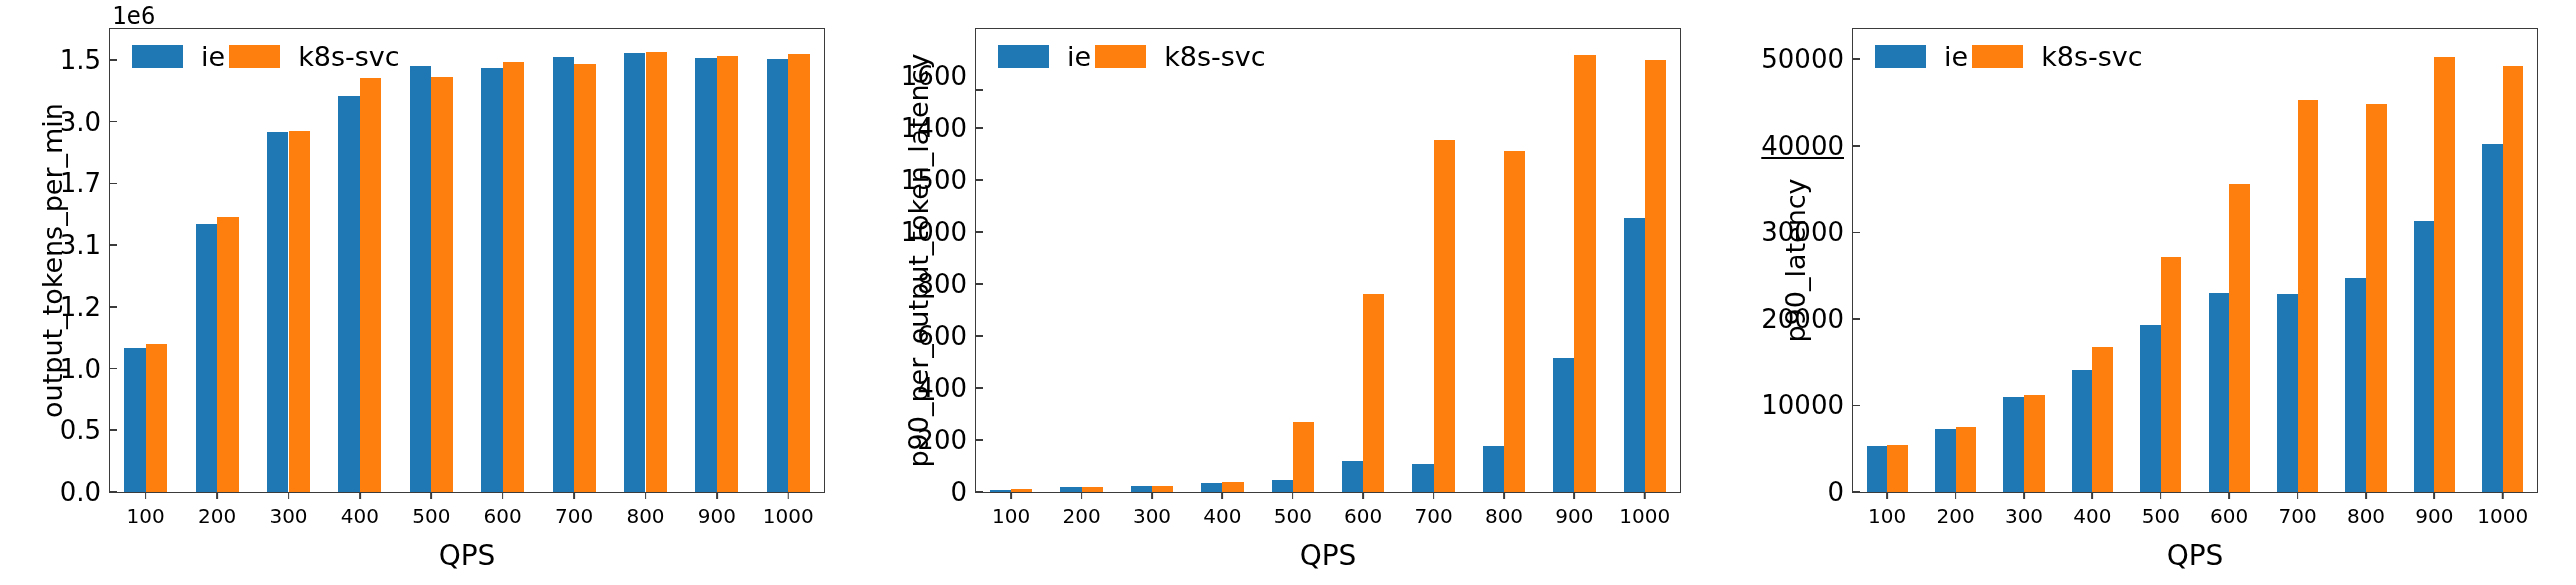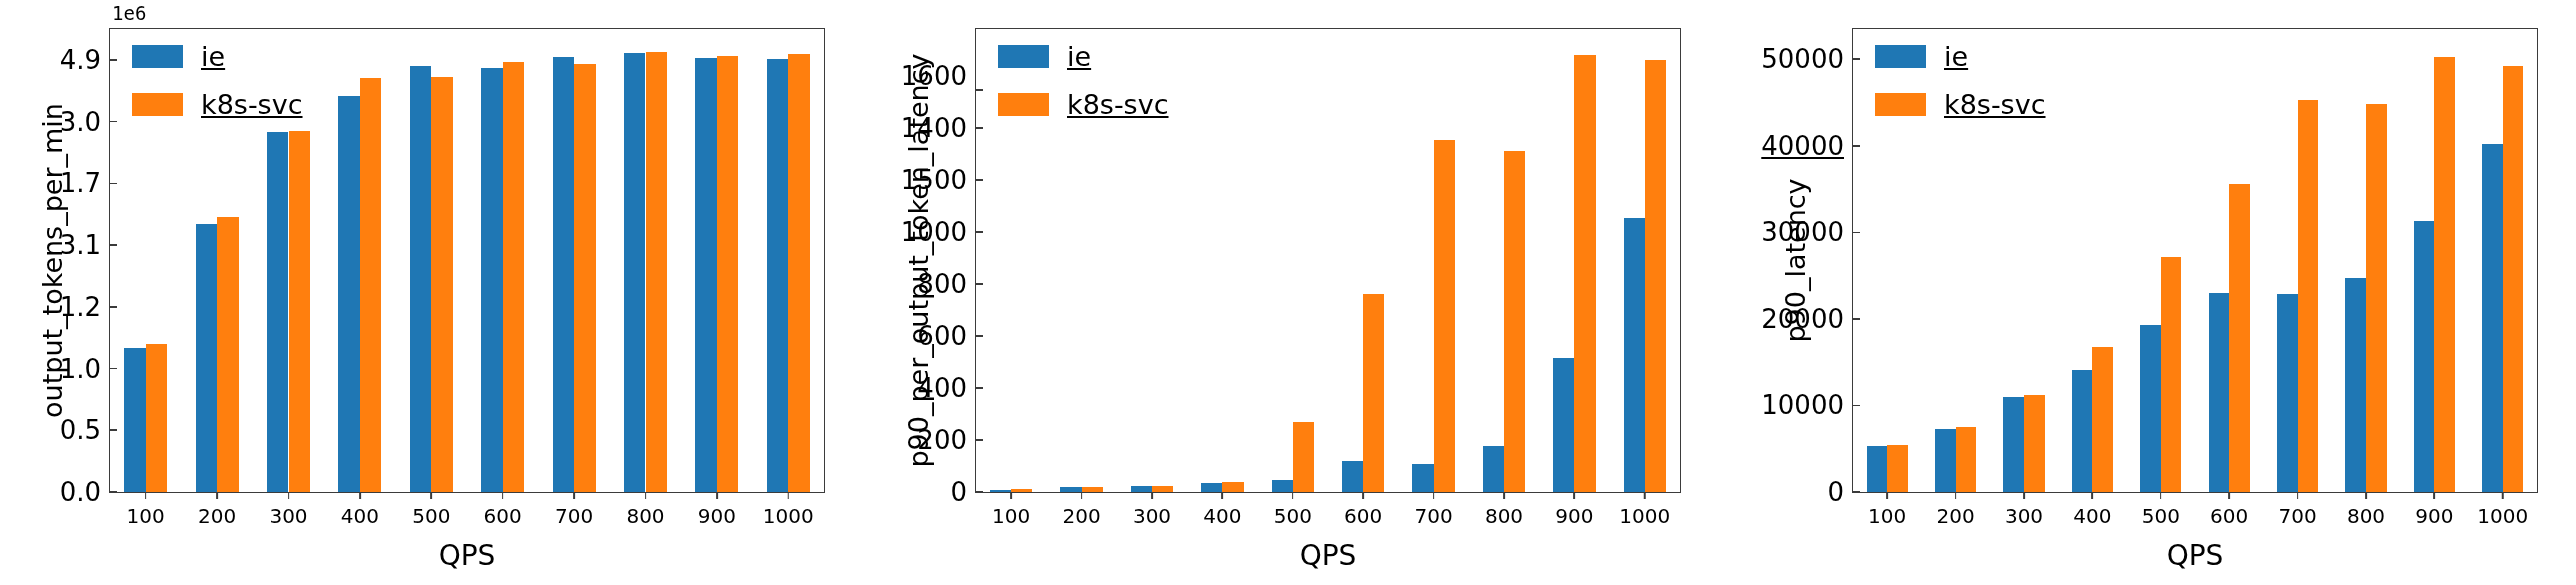--- a/index.html
+++ b/index.html
@@ -52,21 +52,21 @@
     position: absolute;
     left: 0; top: 0; right: 0; bottom: 0;
     border: 1.6px solid #3b3b3b;
     background: #ffffff;
     overflow: visible;
   }
   .offsettext {
     position: absolute;
     top: -27px;
     left: 2px;
-    font-size: 19px;
+    font-size: 24px;
     font-family: "DejaVu Sans Mono", monospace;
     color: #000000;
   }
   
   .ytick {
     position: absolute;
     right: 100%;
     transform: translateY(-50%);
     display: flex;
     align-items: center;
@@ -123,24 +123,22 @@
     left: 0; top: 0; right: 0; bottom: 0;
   }
   .bar {
     position: absolute;
     bottom: 0;
   }
   
   .legend {
     position: absolute;
     display: flex;
-    flex-direction: column;
-    gap: 21px;
+    gap: 4px;
     z-index: 5;
-    text-decoration: underline;
   }
   .legend-row {
     display: flex;
     flex-direction: row;
     align-items: center;
     gap: 18px;
   }
   .legend-swatch {
     width: 51px;
     height: 23px;
@@ -185,21 +183,21 @@
           </div>
           <div class="ytick" style="top: 33.3333%;">
             <span class="tlabel">1.7</span>
             <span class="tmark"></span>
           </div>
           <div class="ytick" style="top: 20%;">
             <span class="tlabel">3.0</span>
             <span class="tmark"></span>
           </div>
           <div class="ytick" style="top: 6.66667%;">
-            <span class="tlabel">4.9</span>
+            <span class="tlabel">1.5</span>
             <span class="tmark"></span>
           </div>
           <div class="xtick" style="left: 5%;">
             <span class="tmark"></span>
             <span class="tlabel">100</span>
           </div>
           <div class="xtick" style="left: 15%;">
             <span class="tmark"></span>
             <span class="tlabel">200</span>
           </div>

